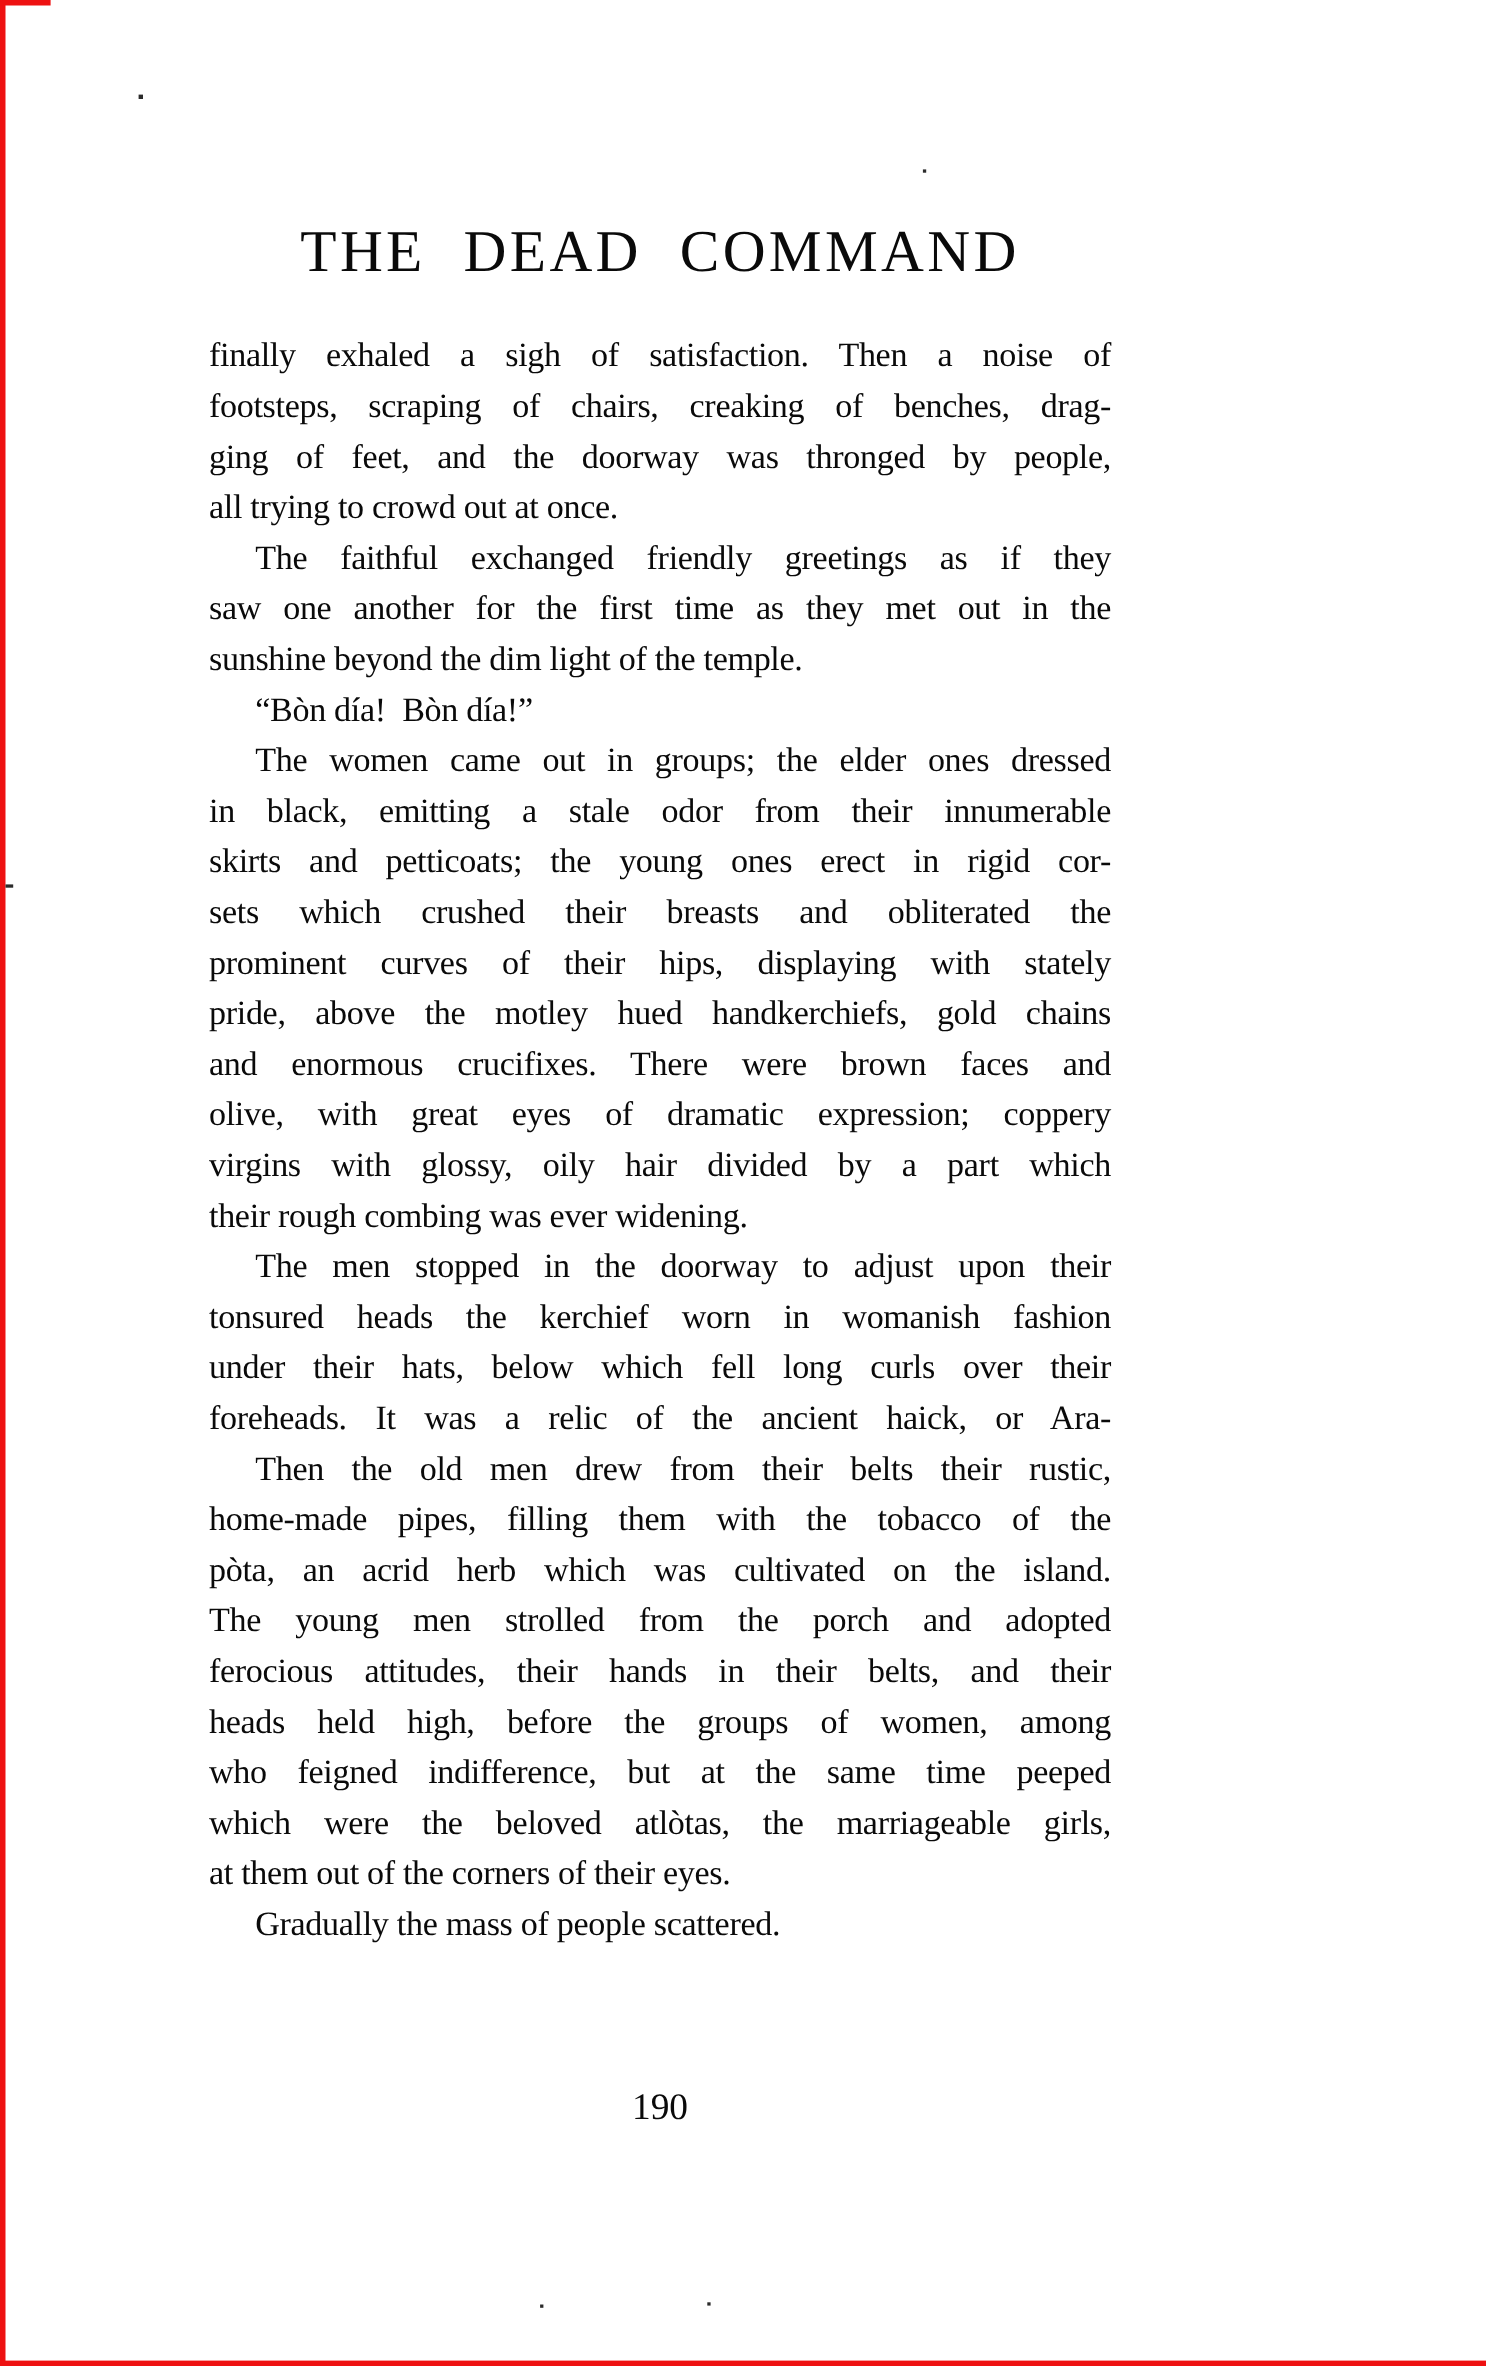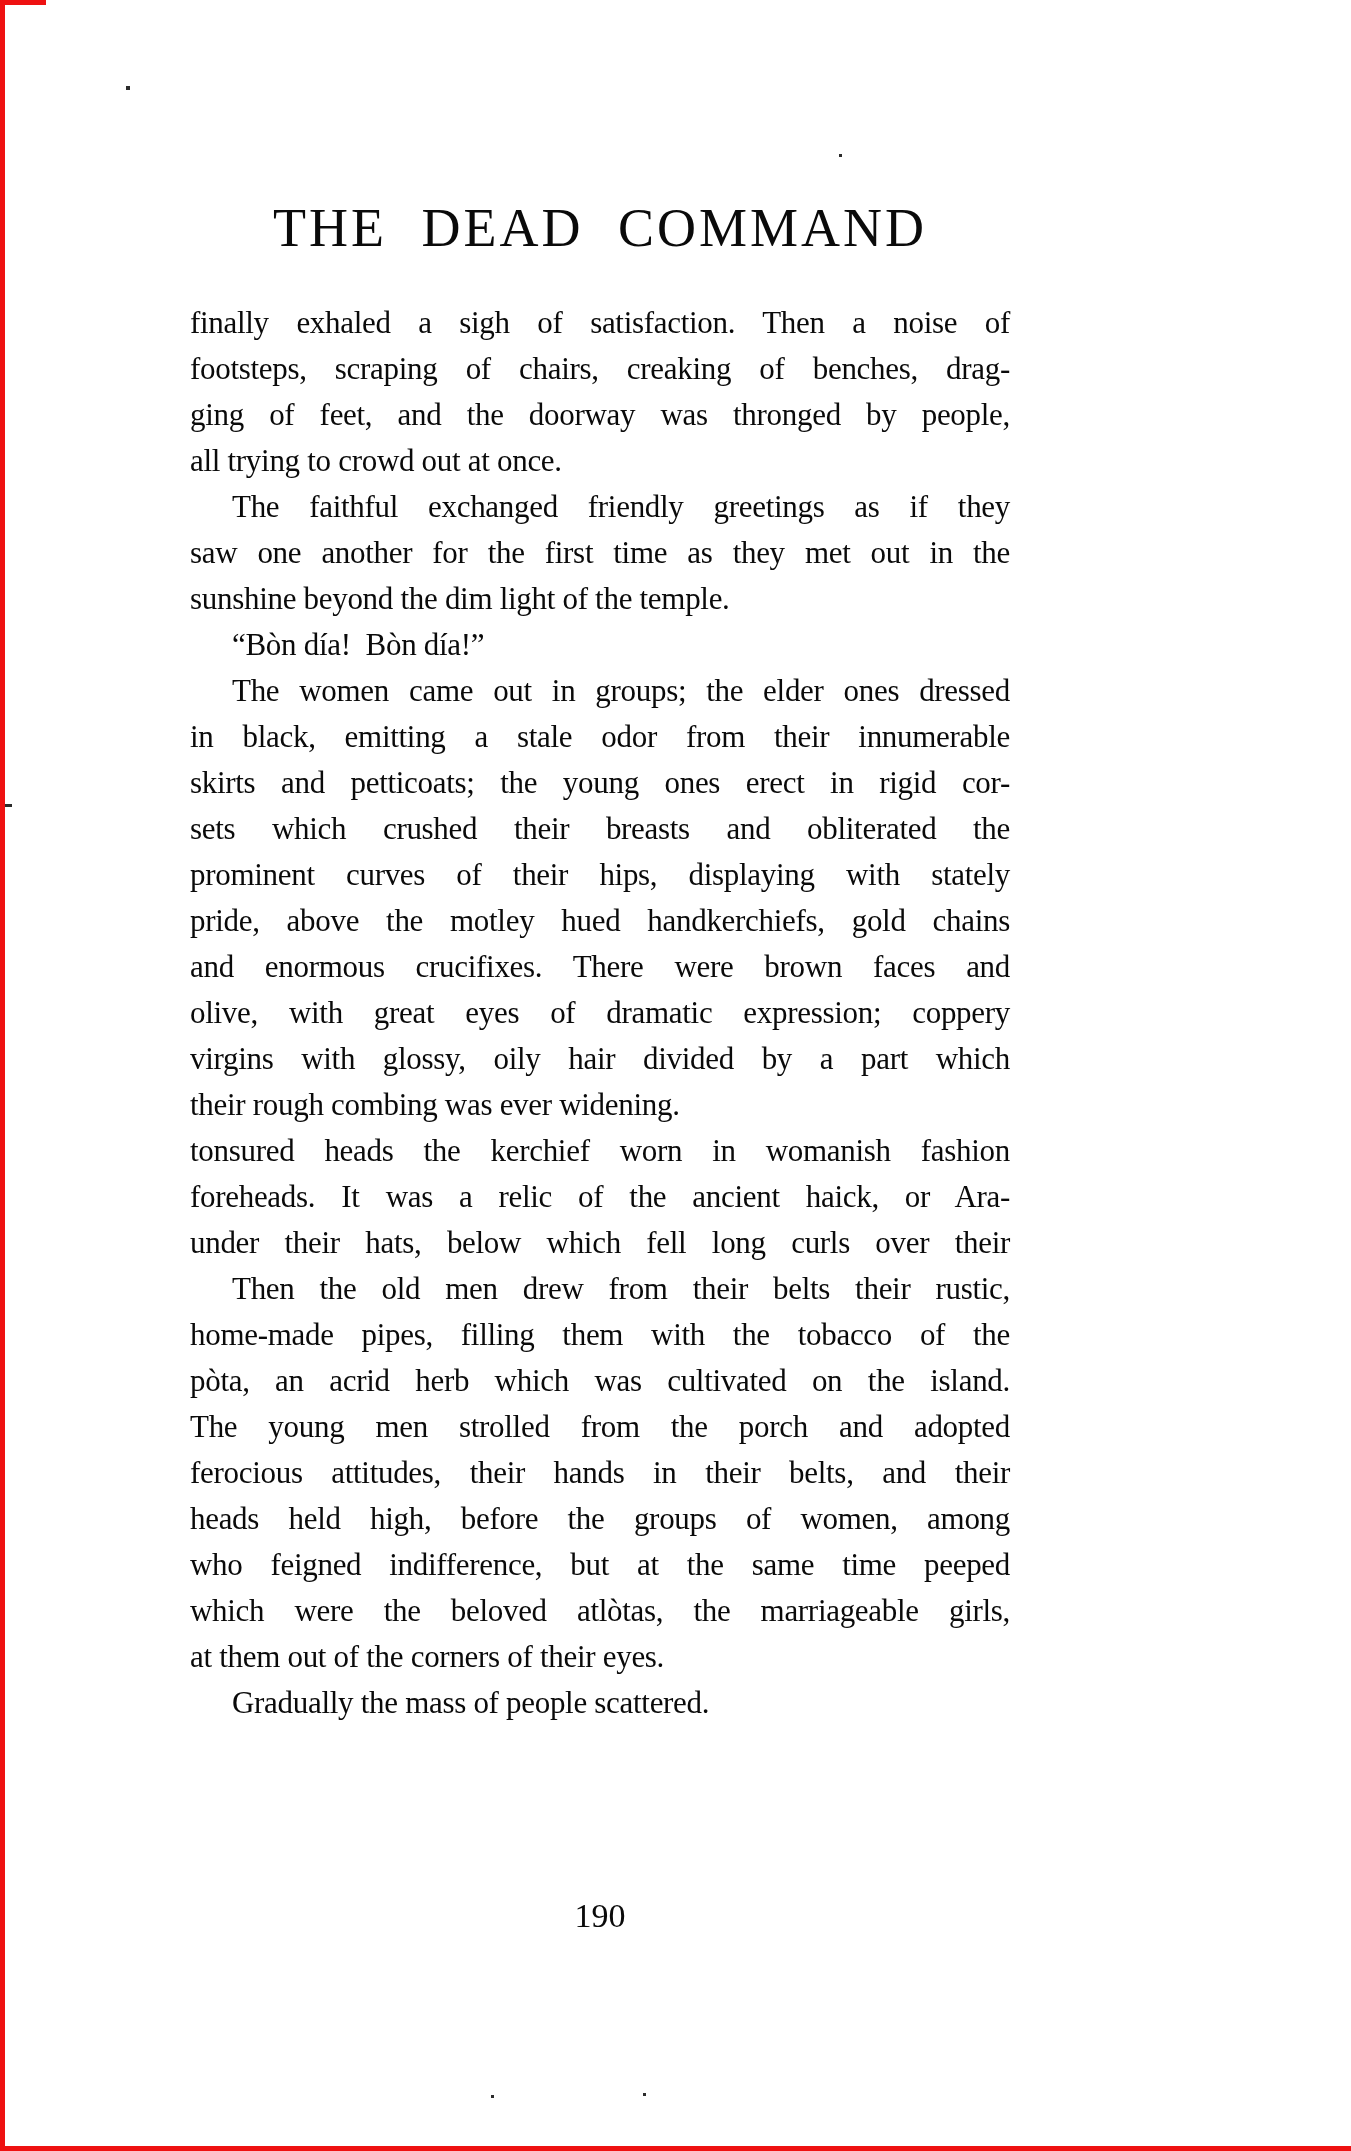--- a/index.html
+++ b/index.html
@@ -97,23 +97,24 @@
       <div class="ln indent">The women came out in groups; the elder ones dressed</div>
       <div class="ln">in black, emitting a stale odor from their innumerable</div>
       <div class="ln">skirts and petticoats; the young ones erect in rigid cor-</div>
       <div class="ln">sets which crushed their breasts and obliterated the</div>
       <div class="ln">prominent curves of their hips, displaying with stately</div>
       <div class="ln">pride, above the motley hued handkerchiefs, gold chains</div>
       <div class="ln">and enormous crucifixes.  There were brown faces and</div>
       <div class="ln">olive, with great eyes of dramatic expression; coppery</div>
       <div class="ln">virgins with glossy, oily hair divided by a part which</div>
       <div class="ln end">their rough combing was ever widening.</div>
+      <div class="ln indent">The men stopped in the doorway to adjust upon their</div>
       <div class="ln">tonsured heads the kerchief worn in womanish fashion</div>
+      <div class="ln">under their hats, below which fell long curls over their</div>
       <div class="ln">foreheads.  It was a relic of the ancient haick, or Ara-</div>
-      <div class="ln">under their hats, below which fell long curls over their</div>
       <div class="ln indent">Then the old men drew from their belts their rustic,</div>
       <div class="ln">home-made pipes, filling them with the tobacco of the</div>
       <div class="ln">pòta, an acrid herb which was cultivated on the island.</div>
       <div class="ln">The young men strolled from the porch and adopted</div>
       <div class="ln">ferocious attitudes, their hands in their belts, and their</div>
       <div class="ln">heads held high, before the groups of women, among</div>
       <div class="ln">who feigned indifference, but at the same time peeped</div>
       <div class="ln">which were the beloved atlòtas, the marriageable girls,</div>
       <div class="ln end">at them out of the corners of their eyes.</div>
       <div class="ln indent end">Gradually the mass of people scattered.</div>

